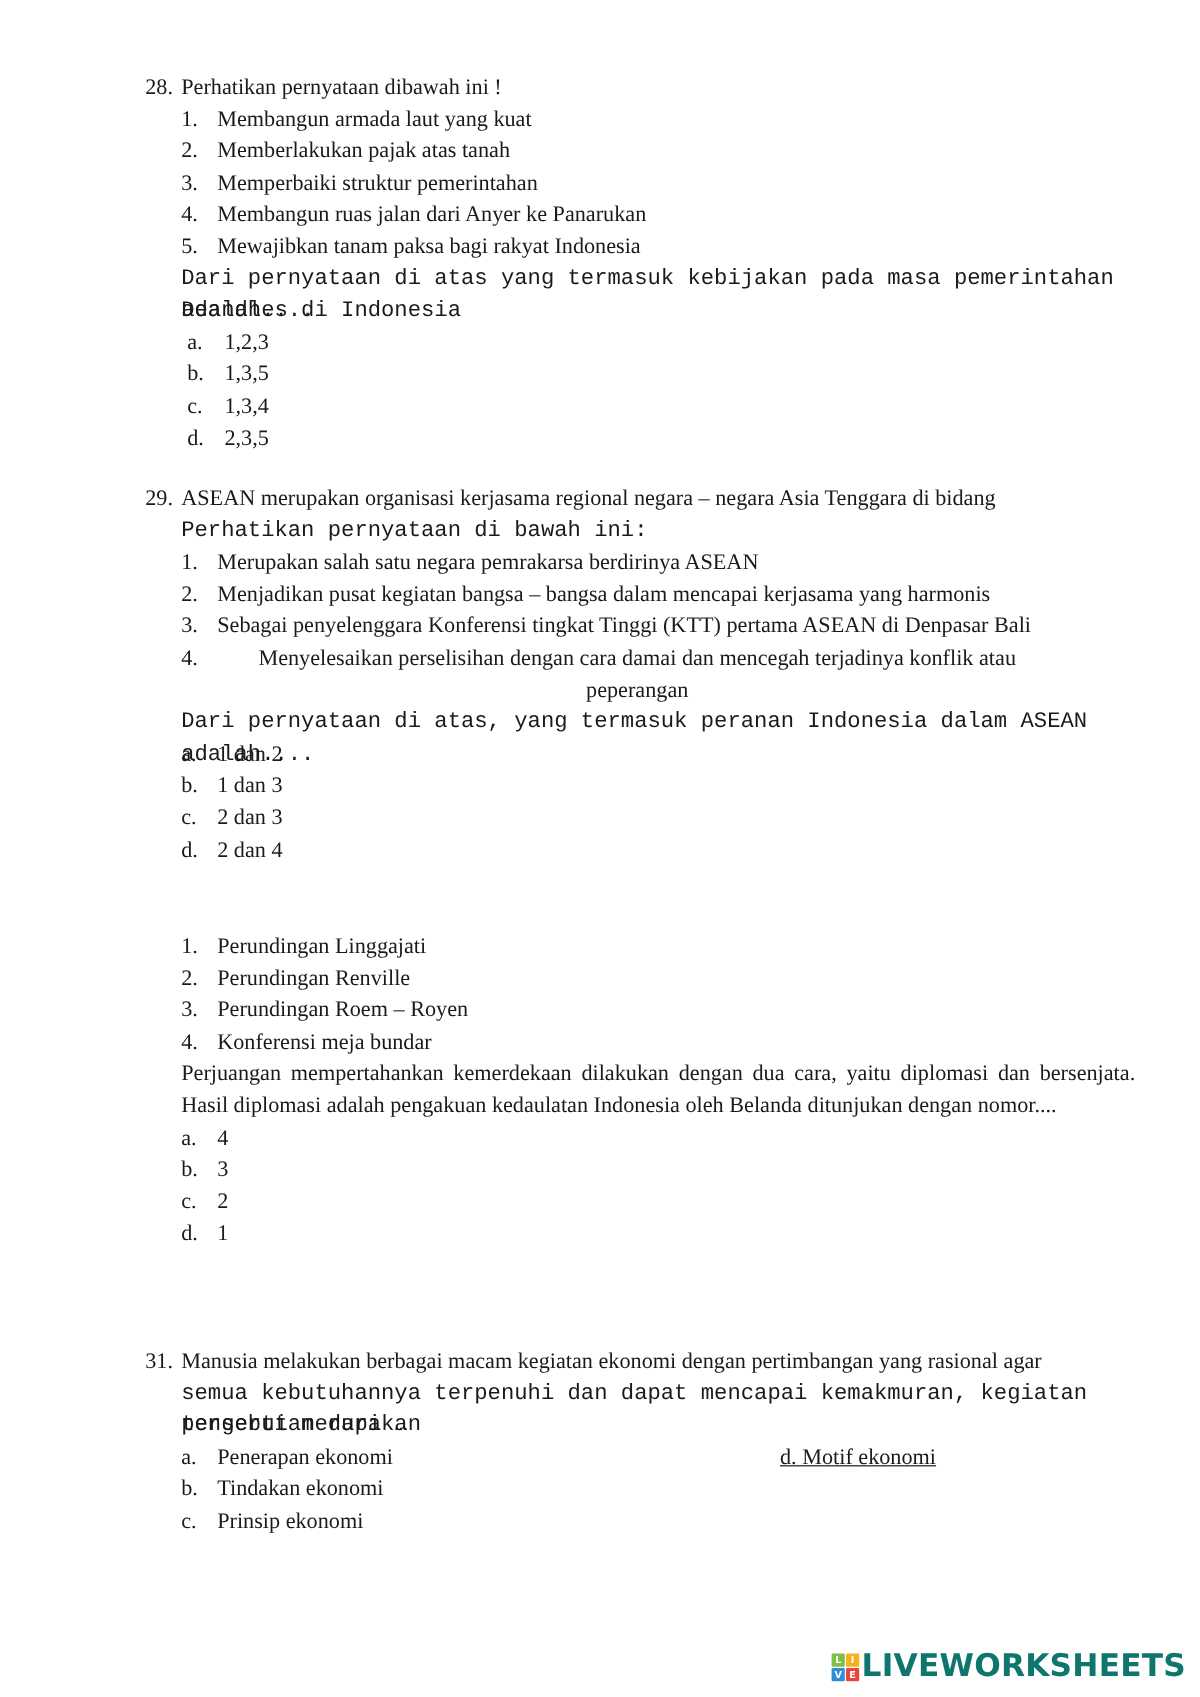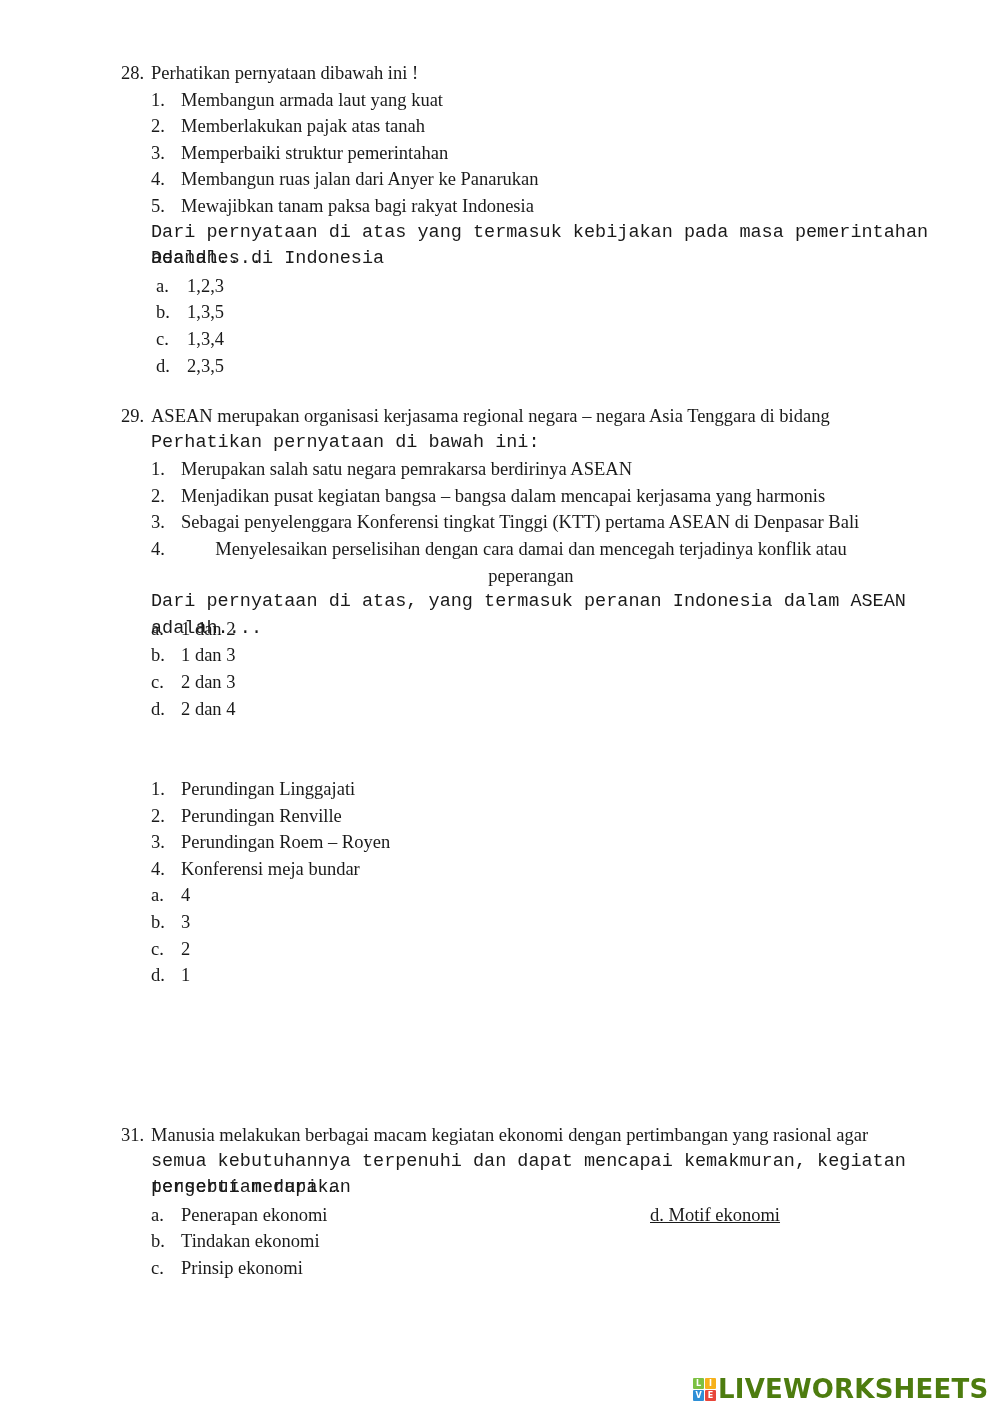--- a/index.html
+++ b/index.html
@@ -237,20 +237,21 @@
       <span class="txt">Perundingan Renville</span>
     </div>
     <div class="item">
       <span class="num">3.</span>
       <span class="txt">Perundingan Roem – Royen</span>
     </div>
     <div class="item">
       <span class="num">4.</span>
       <span class="txt">Konferensi meja bundar</span>
     </div>
+    <div class="para justify">Perjuangan mempertahankan kemerdekaan dilakukan dengan dua cara, yaitu diplomasi dan bersenjata. Hasil diplomasi adalah pengakuan kedaulatan Indonesia oleh Belanda ditunjukan dengan nomor....</div>
     <div class="opt">
       <span class="letter">a.</span>
       <span class="val">4</span>
     </div>
     <div class="opt">
       <span class="letter">b.</span>
       <span class="val">3</span>
     </div>
     <div class="opt">
       <span class="letter">c.</span>
@@ -284,16 +285,16 @@
     </div>
   </div>
 
   <div class="logo">
     <div class="logo-grid">
       <span class="tile" style="background:#7cc142">L</span>
       <span class="tile" style="background:#f6b11b">I</span>
       <span class="tile" style="background:#2e8fd6">V</span>
       <span class="tile" style="background:#e8463a">E</span>
     </div>
-    <span class="logo-word" style="color:#4d7c0f">LIVEWORKSHEETS</span>
+    <span class="logo-word" style="color:#0f766e">LIVEWORKSHEETS</span>
   </div>
 
 </div>
 
 </body></html>

